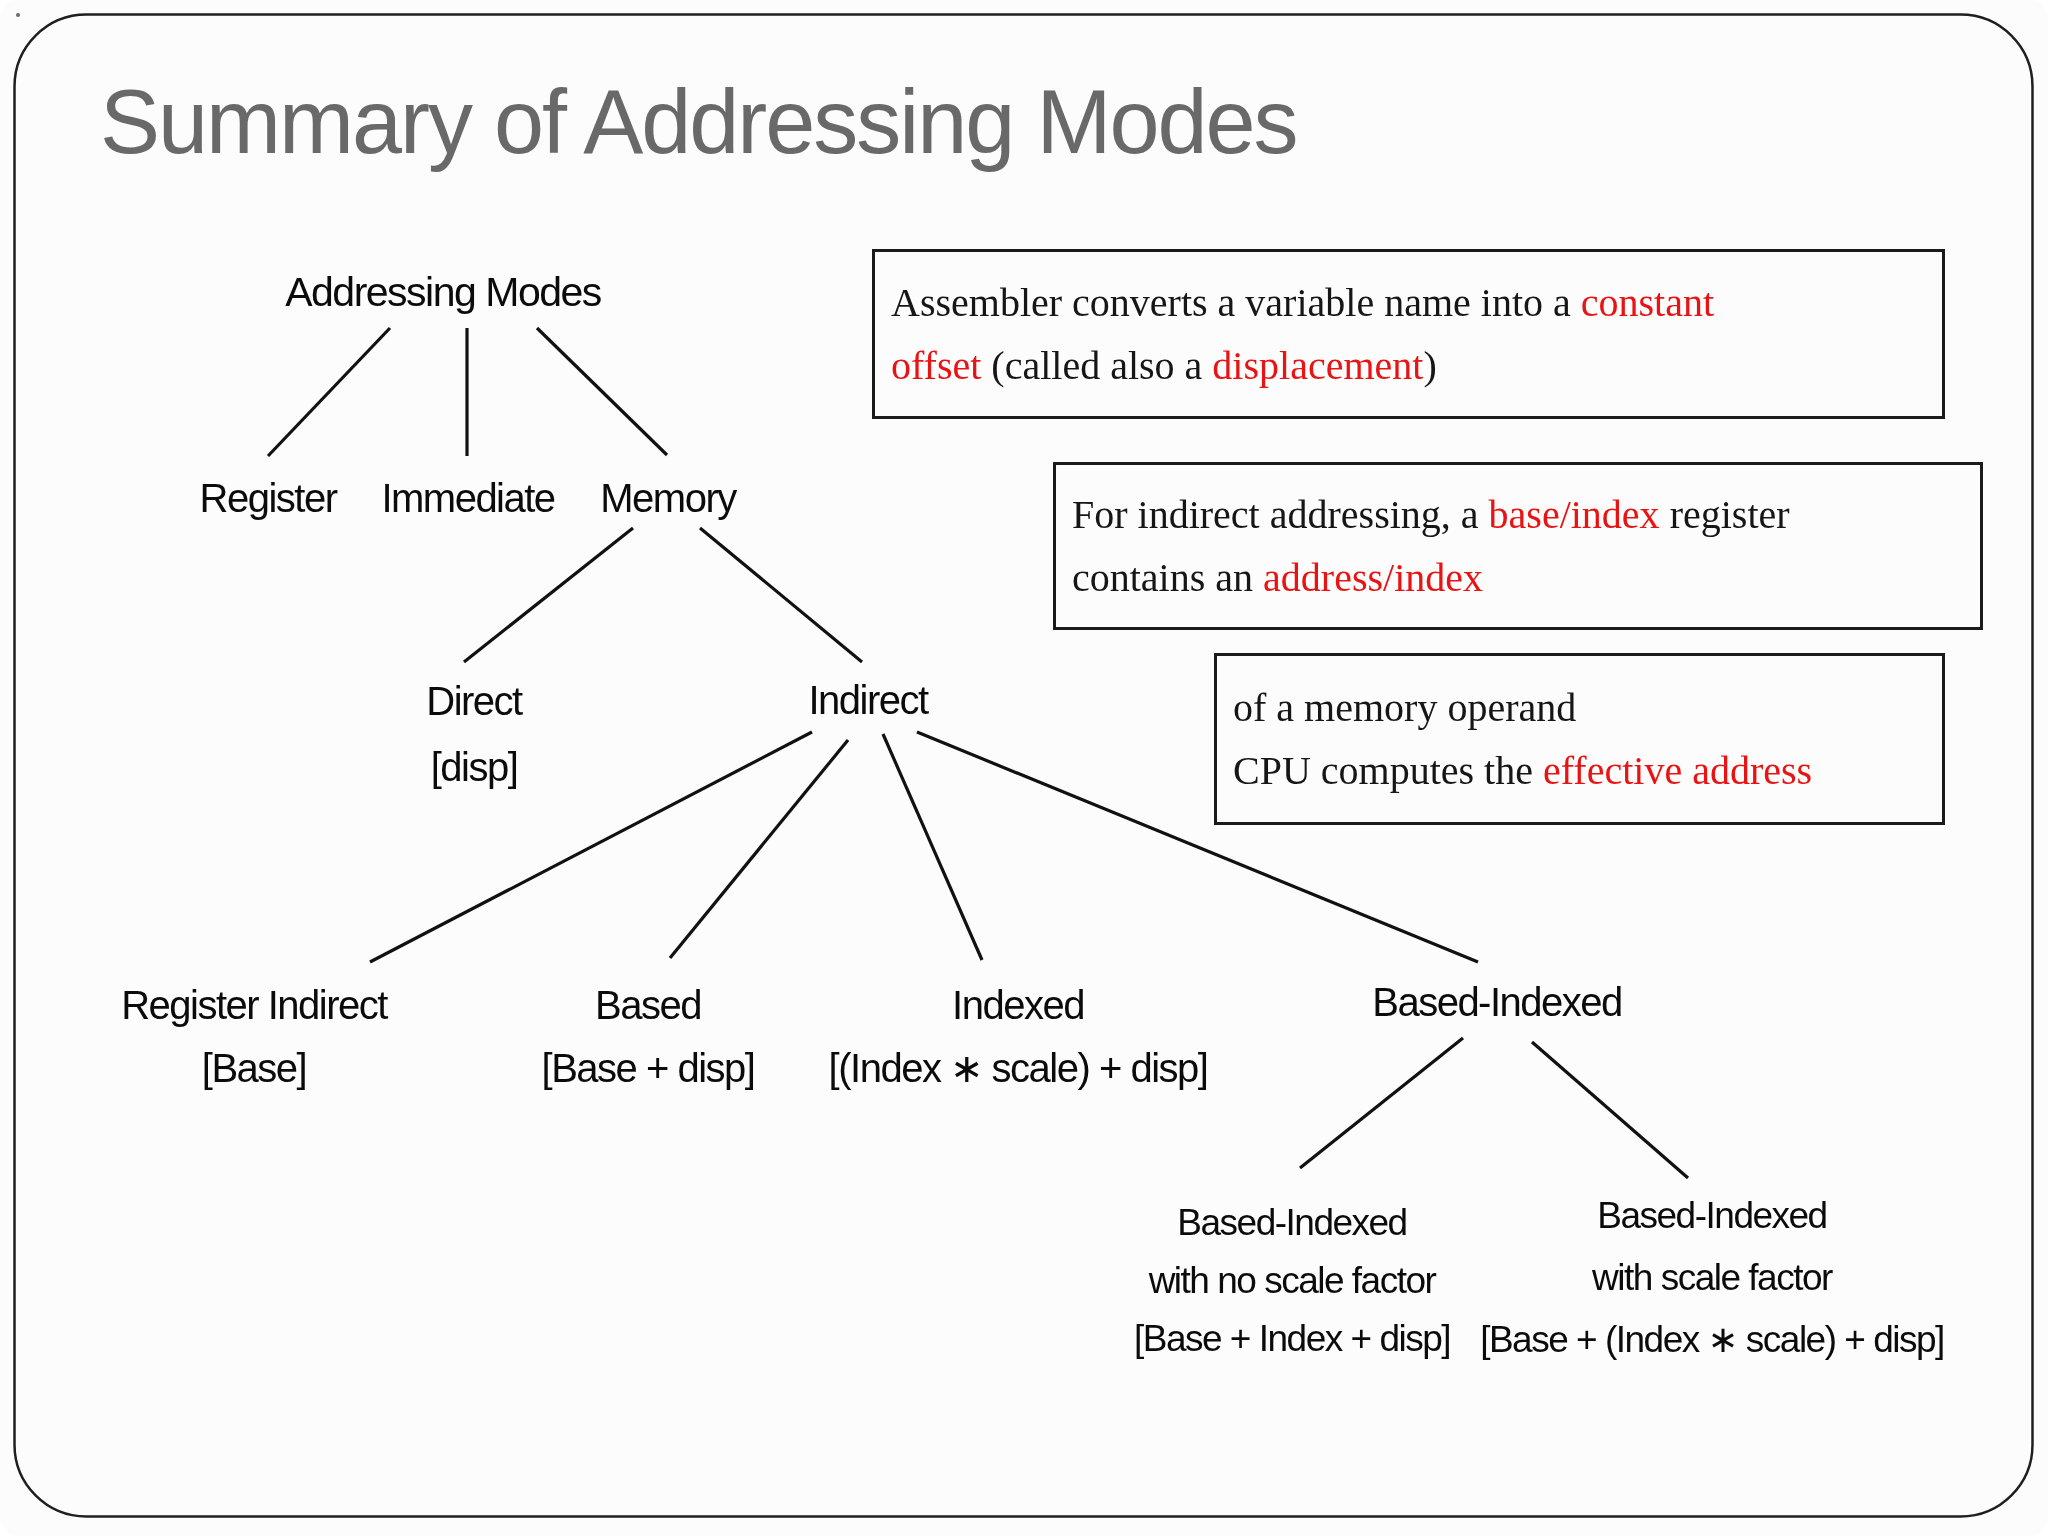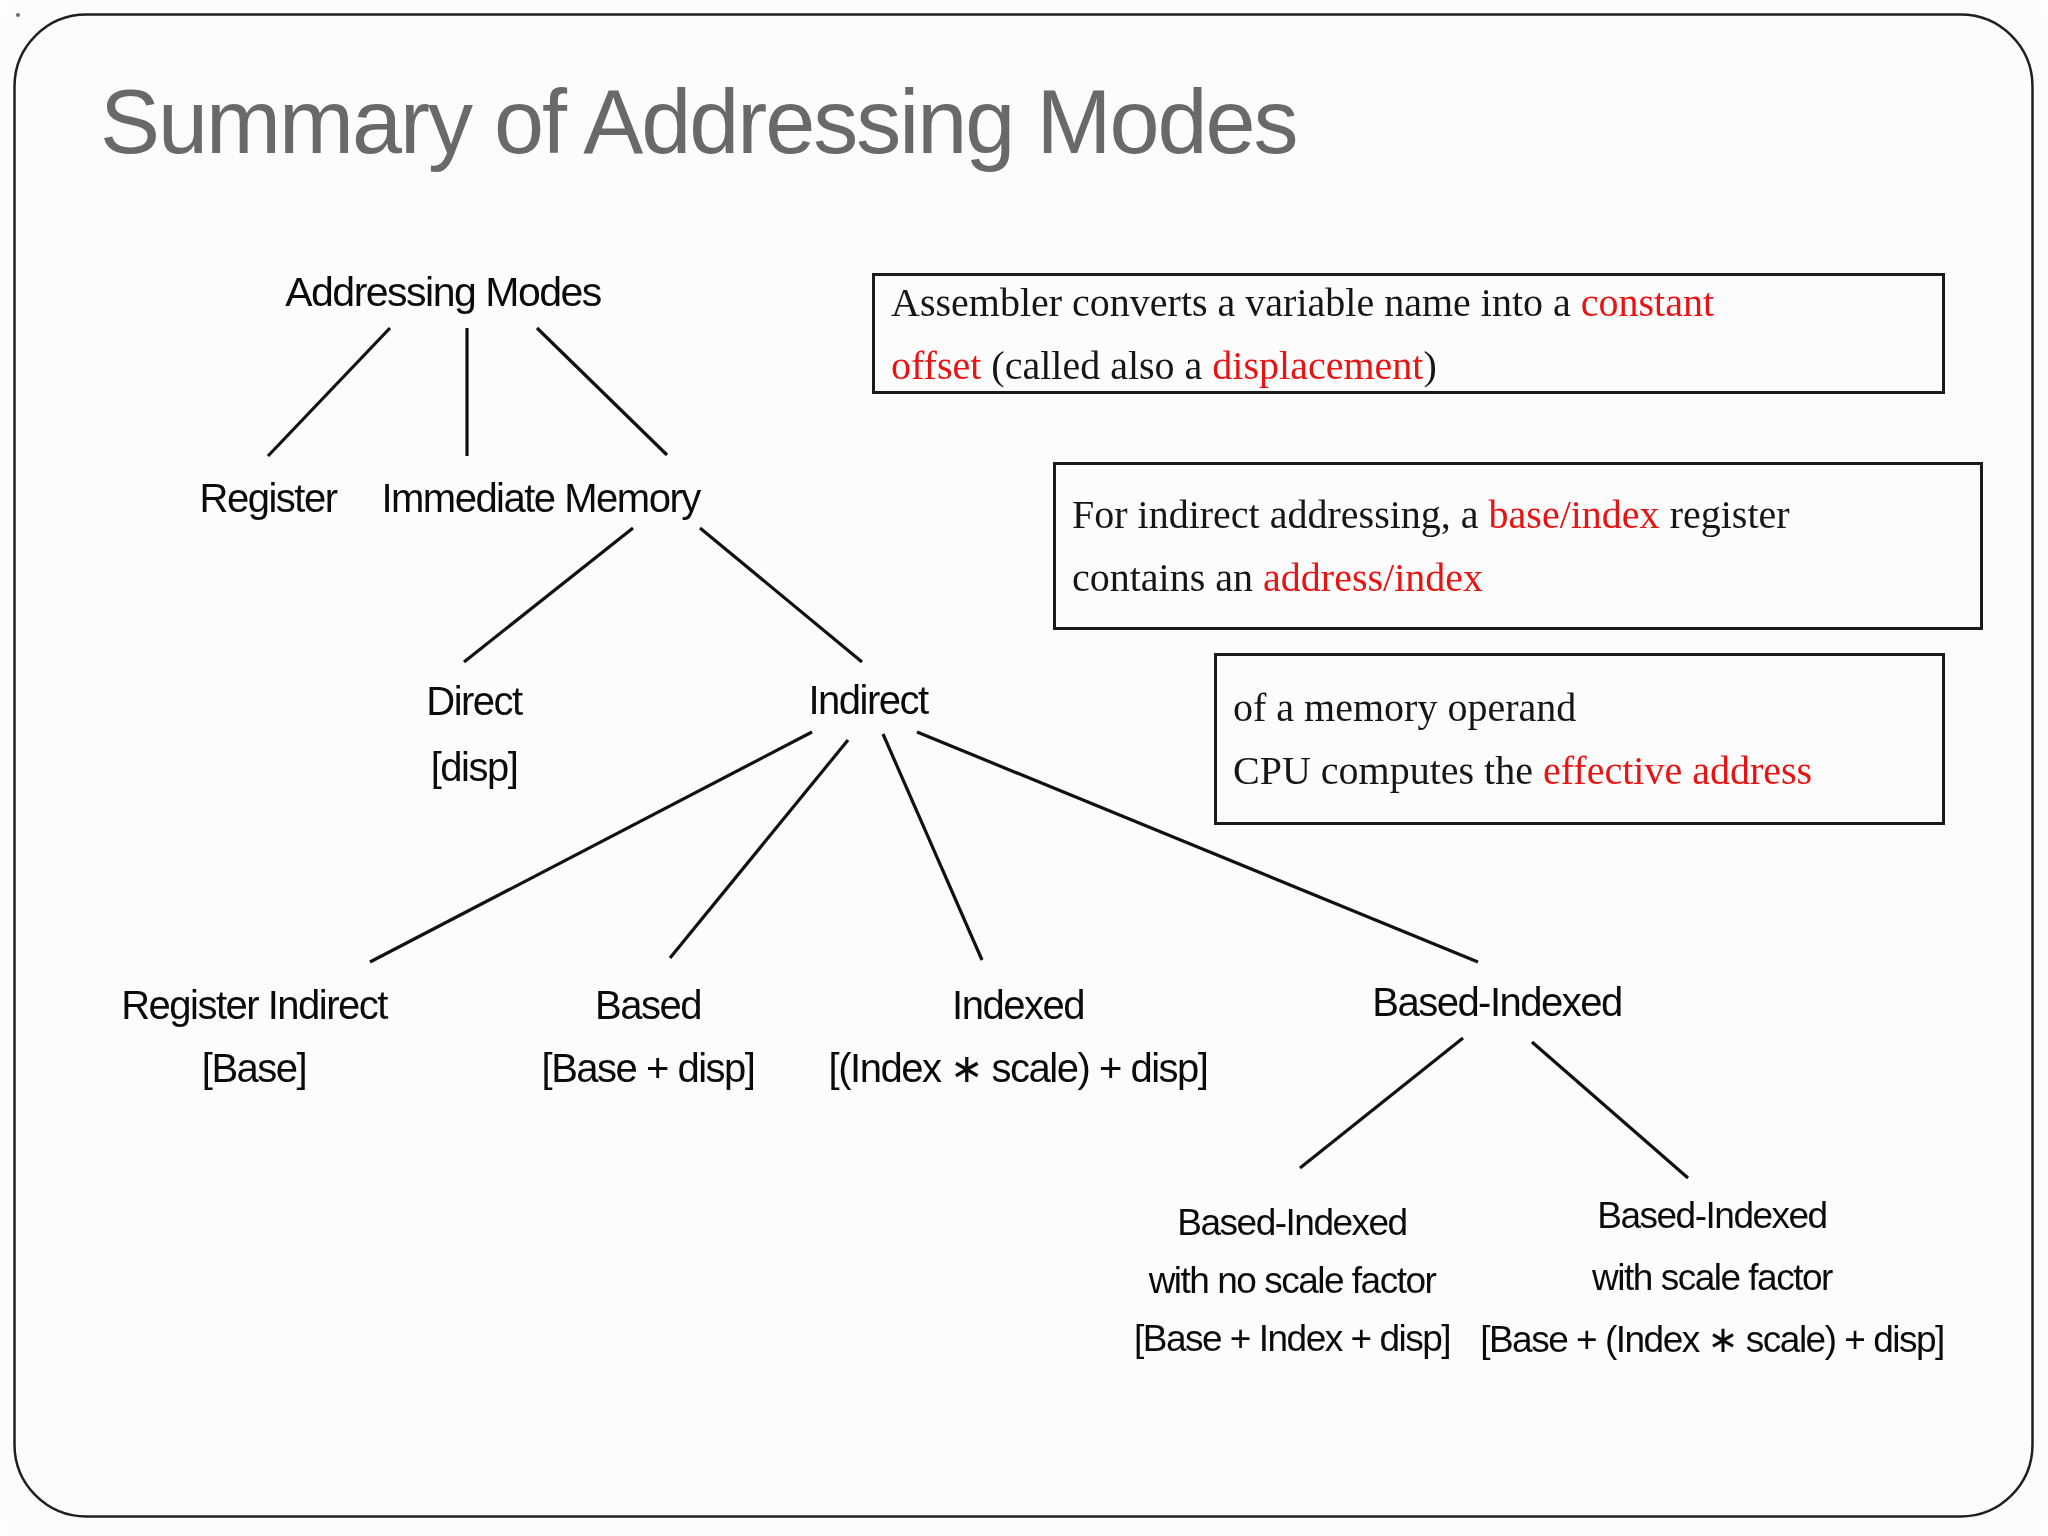--- a/index.html
+++ b/index.html
@@ -73,21 +73,21 @@
   <div id="tree-nodes">
       <div class="node" style="left: 443px; top: 260px; font-size: 41px; line-height: 64px;">
         <div>Addressing Modes</div>
       </div>
       <div class="node" style="left: 268px; top: 466px; font-size: 40px; line-height: 64px;">
         <div>Register</div>
       </div>
       <div class="node" style="left: 468px; top: 466px; font-size: 40px; line-height: 64px;">
         <div>Immediate</div>
       </div>
-      <div class="node" style="left: 632px; top: 466px; font-size: 40px; line-height: 64px;">
+      <div class="node" style="left: 668px; top: 466px; font-size: 40px; line-height: 64px;">
         <div>Memory</div>
       </div>
       <div class="node" style="left: 474px; top: 668px; font-size: 40px; line-height: 66px;">
         <div>Direct</div>
         <div>[disp]</div>
       </div>
       <div class="node" style="left: 868px; top: 668px; font-size: 40px; line-height: 64px;">
         <div>Indirect</div>
       </div>
       <div class="node" style="left: 254px; top: 974px; font-size: 40px; line-height: 63px;">
@@ -111,21 +111,21 @@
         <div>[Base + Index + disp]</div>
       </div>
       <div class="node" style="left: 1712px; top: 1185px; font-size: 37px; line-height: 62px;">
         <div>Based-Indexed</div>
         <div>with scale factor</div>
         <div>[Base + (Index ∗ scale) + disp]</div>
       </div>
     </div>
 
   <div id="notes">
-      <div class="note" style="left: 872px; top: 273px; width: 1073px; height: 121px;">
+      <div class="note" style="left: 872px; top: 249px; width: 1073px; height: 170px;">
         <div><span>Assembler converts a variable name into a </span><span class="red">constant</span></div>
         <div><span class="red">offset</span><span> (called also a </span><span class="red">displacement</span><span>)</span></div>
       </div>
       <div class="note" style="left: 1015px; top: 462px; width: 930px; height: 168px; margin-left: 38px;">
         <div><span>For indirect addressing, a </span><span class="red">base/index</span><span> register</span></div>
         <div><span>contains an </span><span class="red">address/index</span></div>
       </div>
       <div class="note" style="left: 1214px; top: 653px; width: 731px; height: 172px;">
         <div><span>of a memory operand</span></div>
         <div><span>CPU computes the </span><span class="red">effective address</span></div>

